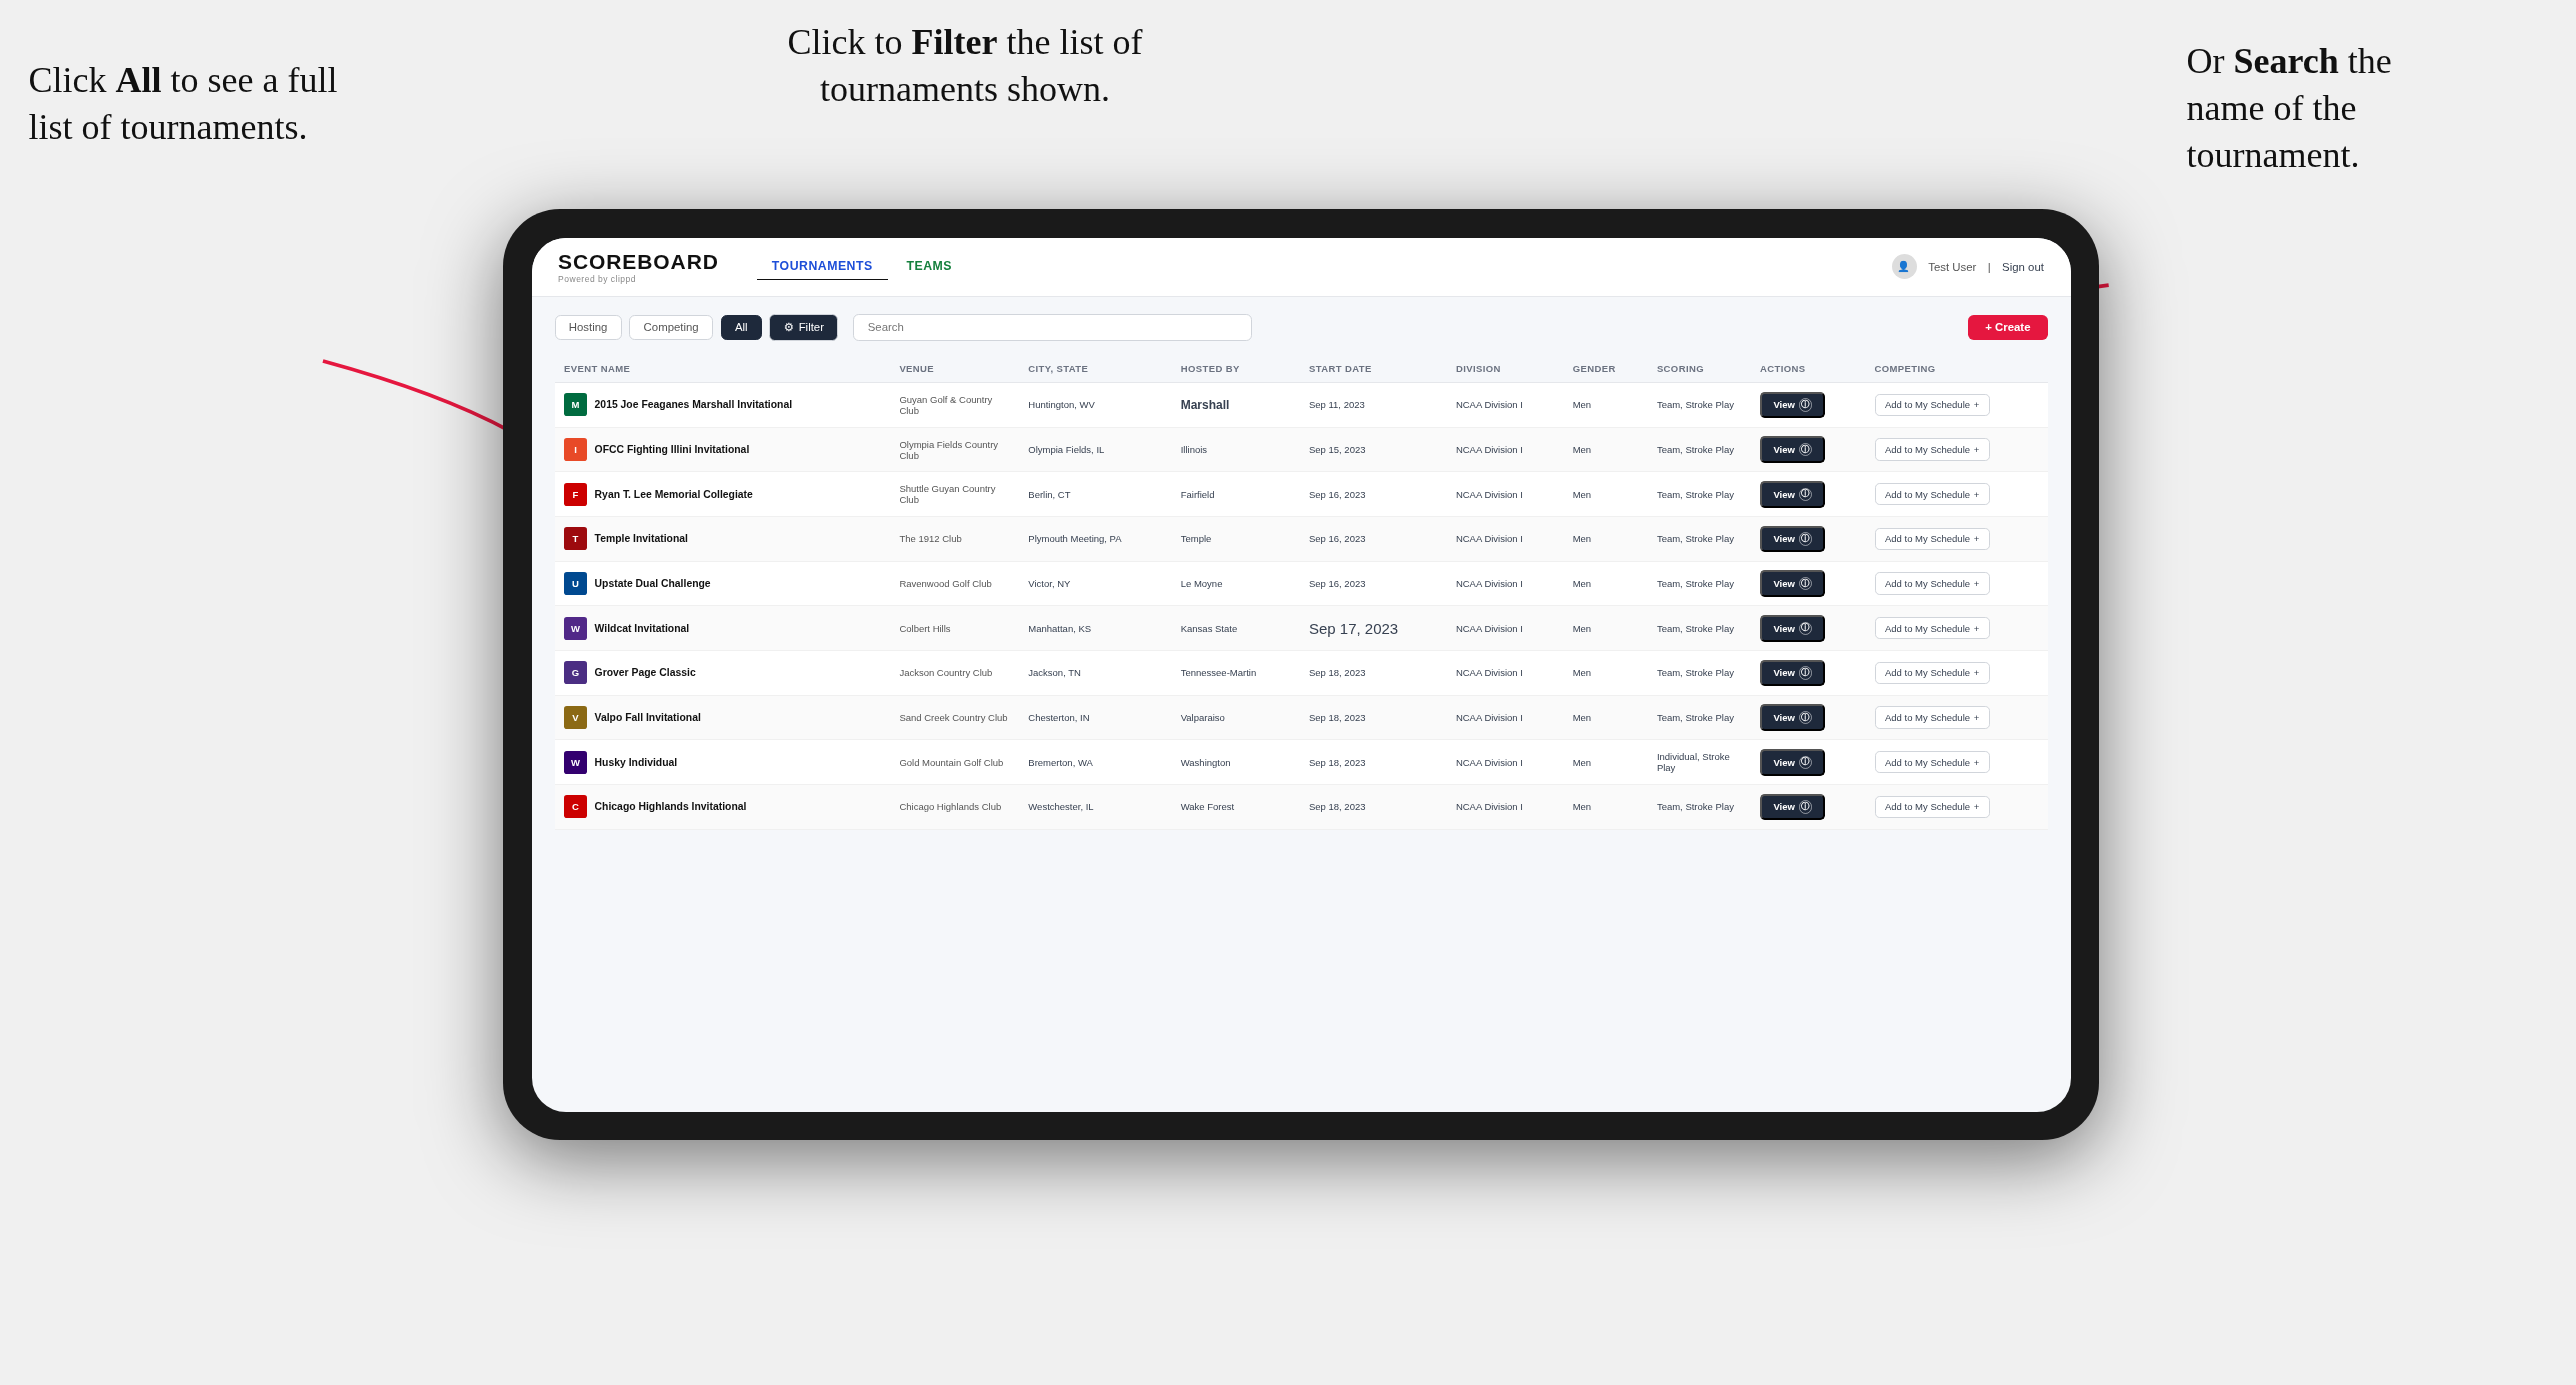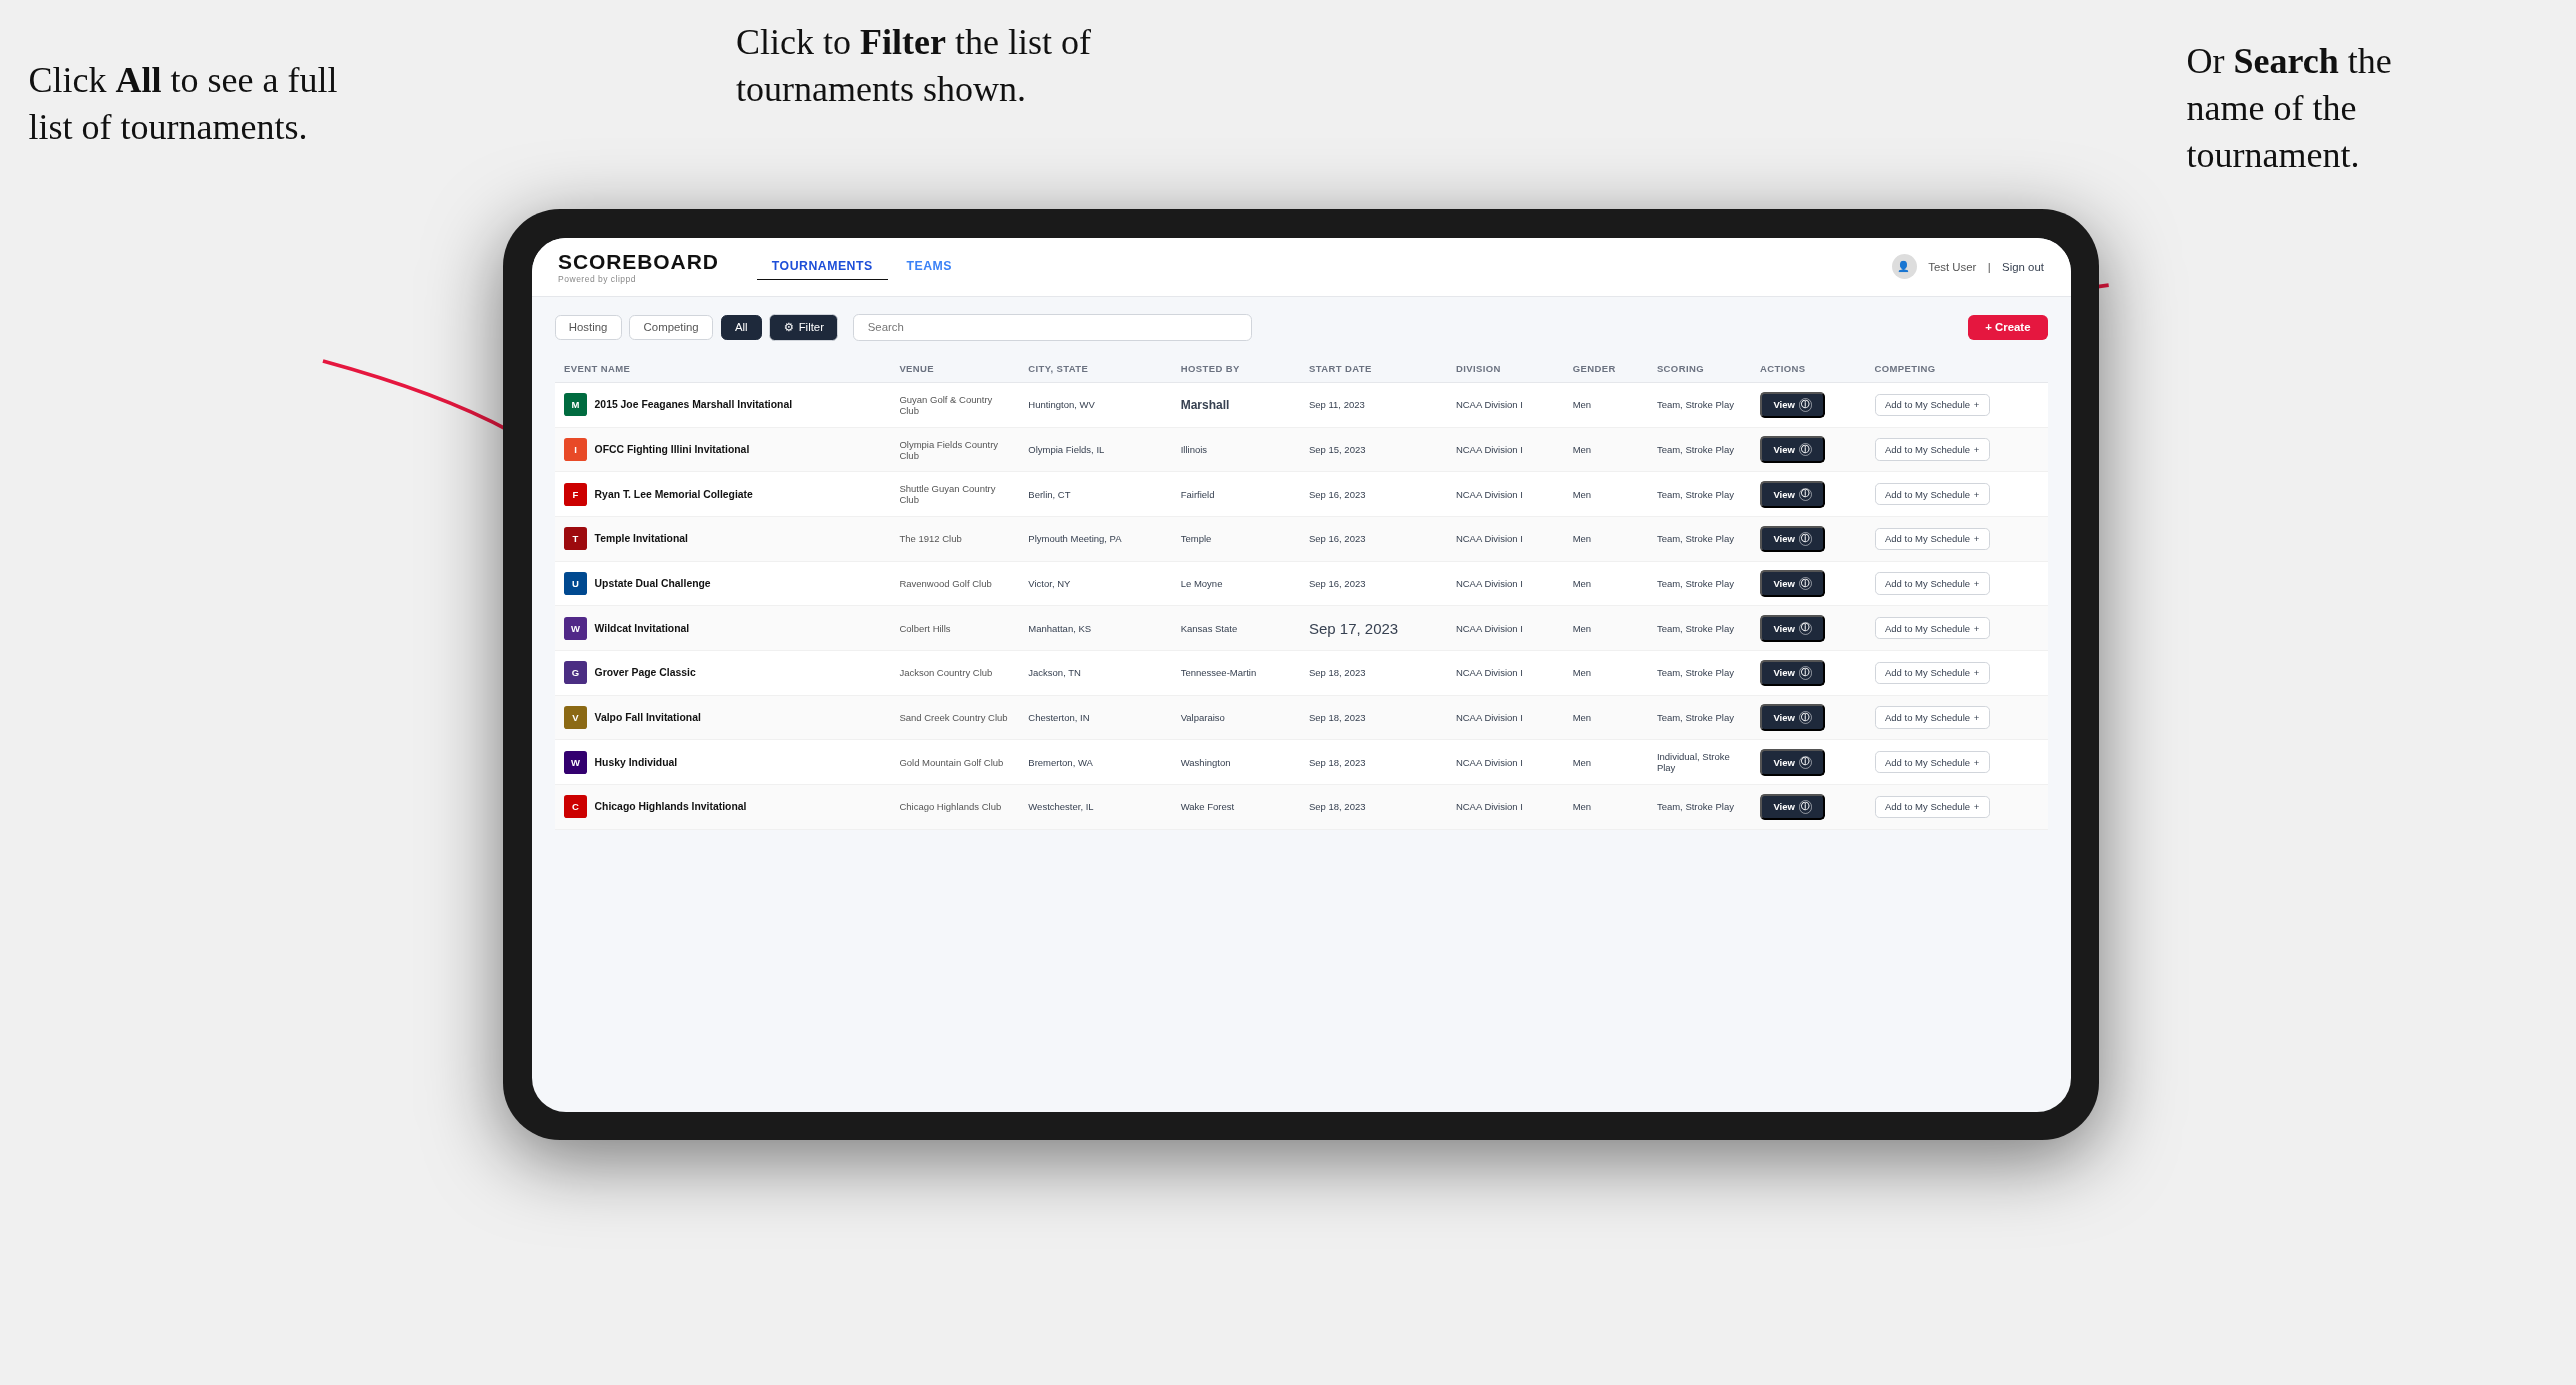--- a/index.html
+++ b/index.html
@@ -16,21 +16,21 @@
     .annotation {
       position: absolute;
       font-size: 36px;
       line-height: 1.3;
       color: #111;
       font-family: Georgia, serif;
     }
     .annotation b { font-weight: 900; }
 
     .ann-top-left { top: 57px; left: 28.5px; width: 323px; }
-    .ann-top-center { top: 19px; left: 736px; width: 570px; text-align: left; }
+    .ann-top-center { top: 19px; left: 680px; width: 570px; text-align: center; }
     .ann-top-right { top: 38px; right: 28.5px; width: 361px; text-align: left; }
 
     
     .arrow-svg {
       position: absolute;
       pointer-events: none;
     }
 
     
     .tablet-frame {
@@ -88,21 +88,21 @@
     .nav-tabs {
       display: flex;
       gap: 3.8px;
       flex: 1;
     }
 
     .nav-tab {
       padding: 5.7px 15px;
       font-size: 12.3px;
       font-weight: 600;
-      color: #3b82f6;
+      color: #15803d;
       cursor: pointer;
       border-bottom: 1.9px solid transparent;
       text-transform: uppercase;
       letter-spacing: 0.5px;
     }
 
     .nav-tab.active {
       color: #1d4ed8;
       border-bottom: 1.9px solid #111;
     }

